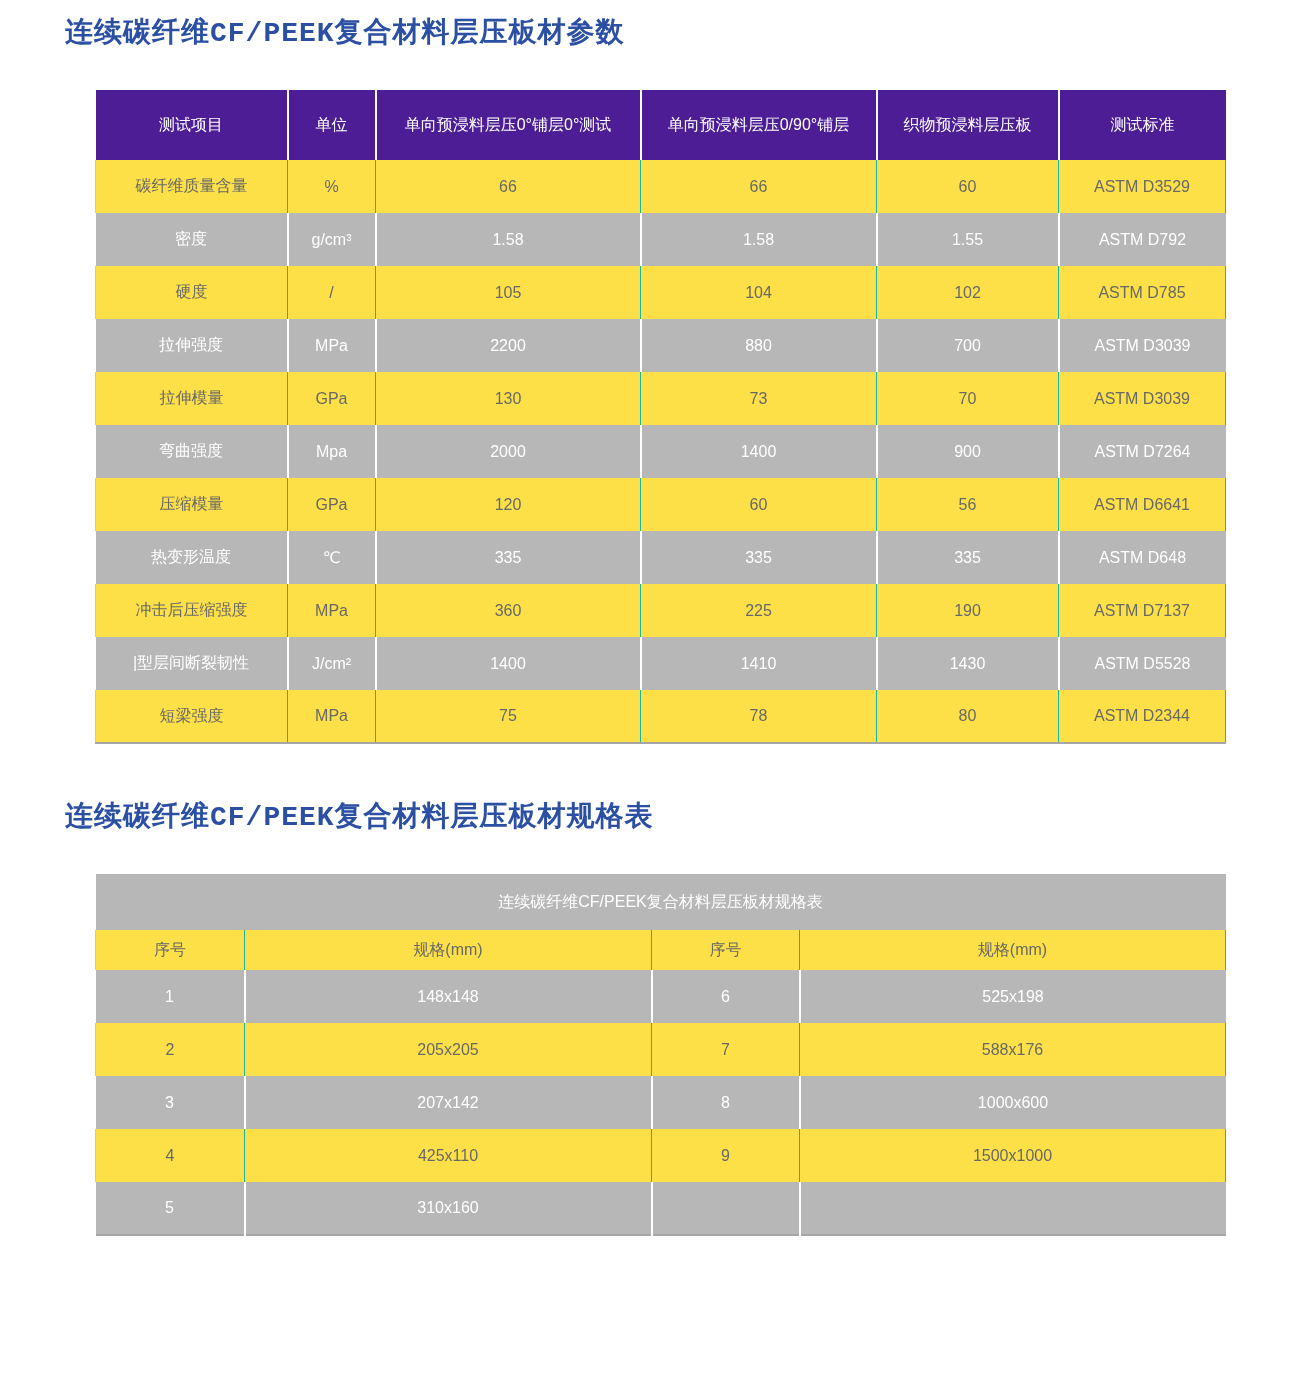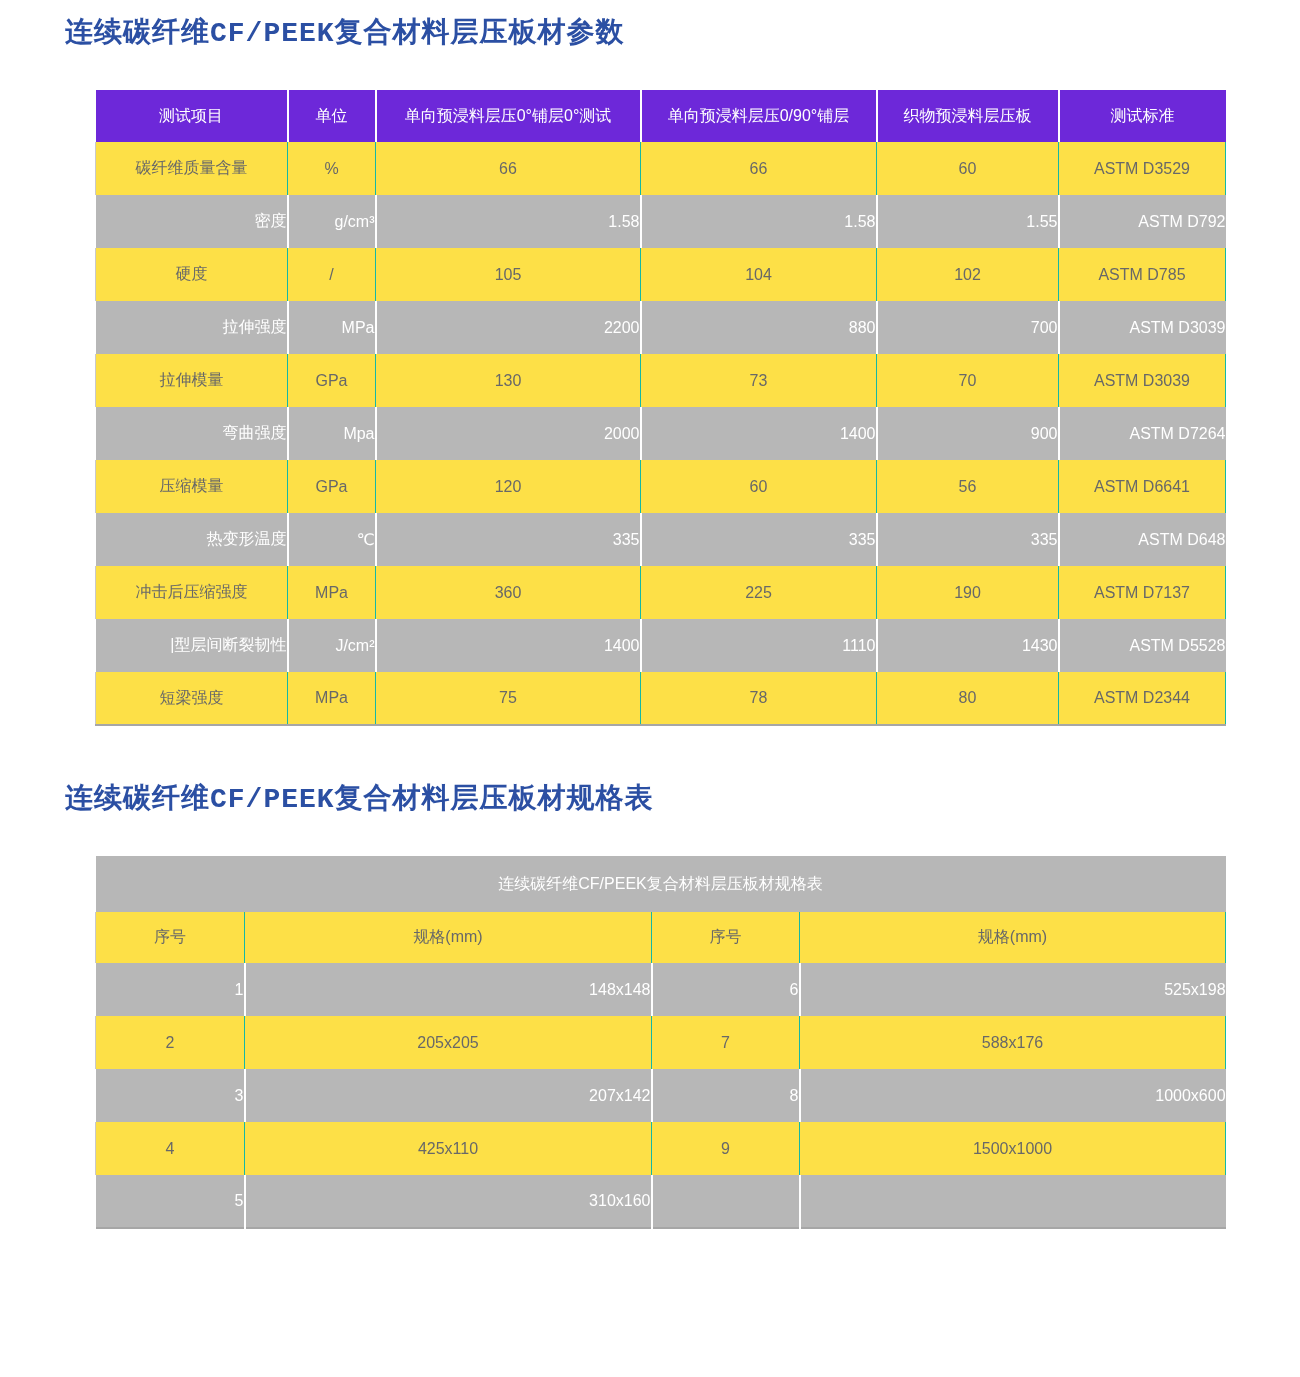--- a/index.html
+++ b/index.html
@@ -32,51 +32,50 @@
     text-align: center;
     vertical-align: middle;
     font-weight: normal;
     font-size: 16px;
     overflow: hidden;
     white-space: nowrap;
   }
 
   
   .params-table thead th {
-    height: 52px;
-    background: #6d28d9;
+    height: 70px;
+    background: #4c1d95;
     color: #ffffff;
     border-right: 2px solid #ffffff;
   }
   .params-table thead th:last-child { border-right: none; font-family: Liberation Serif, serif; }
 
   
   tr.white td, tr.white th {
     background: #fde047;
     color: #686868;
     border-right: 1px solid #14b8a6;
   }
   tr.white td:first-child, tr.white th:first-child { border-left: 1px solid #c9c9c9; }
   tr.gray td, tr.gray th {
     background: #b7b7b7;
     color: #ffffff;
     border-right: 2px solid #ffffff;
-    text-align: right;
   }
   tr.gray td:last-child, tr.gray th:last-child { border-right: none; }
 
   tbody td { height: 53px; }
 
   
   .spec-table .caption-row th {
     height: 56px;
     background: #b7b7b7;
     color: #ffffff;
   }
-  .spec-table .subheader-row th { height: 51px; }
+  .spec-table .subheader-row th { height: 40px; }
 </style>
 </head>
 <body>
 
 <div class="page">
 
   <h1 class="section-title">连续碳纤维CF/PEEK复合材料层压板材参数</h1>
 
   <table class="params-table">
     <colgroup>
@@ -167,21 +166,21 @@
     <td>MPa</td>
     <td>360</td>
     <td>225</td>
     <td>190</td>
     <td>ASTM D7137</td>
   </tr>
         <tr class="gray">
     <td>|型层间断裂韧性</td>
     <td>J/cm²</td>
     <td>1400</td>
-    <td>1110</td>
+    <td>1410</td>
     <td>1430</td>
     <td>ASTM D5528</td>
   </tr>
         <tr class="white">
     <td>短梁强度</td>
     <td>MPa</td>
     <td>75</td>
     <td>78</td>
     <td>80</td>
     <td>ASTM D2344</td>

